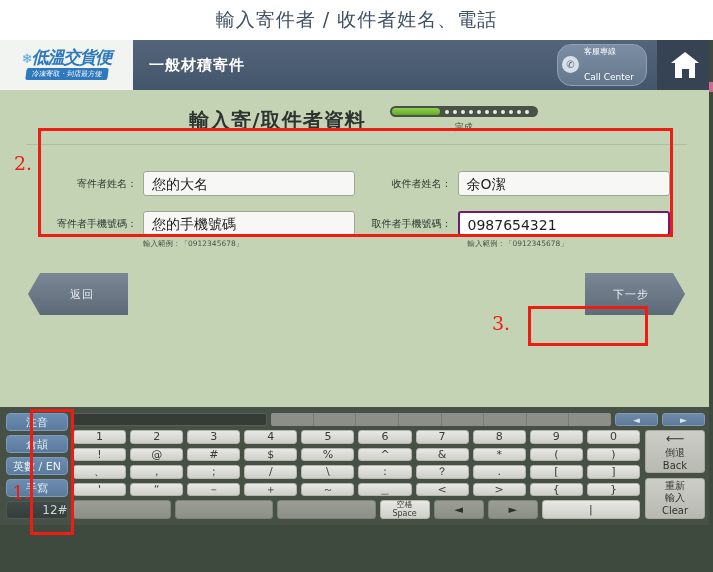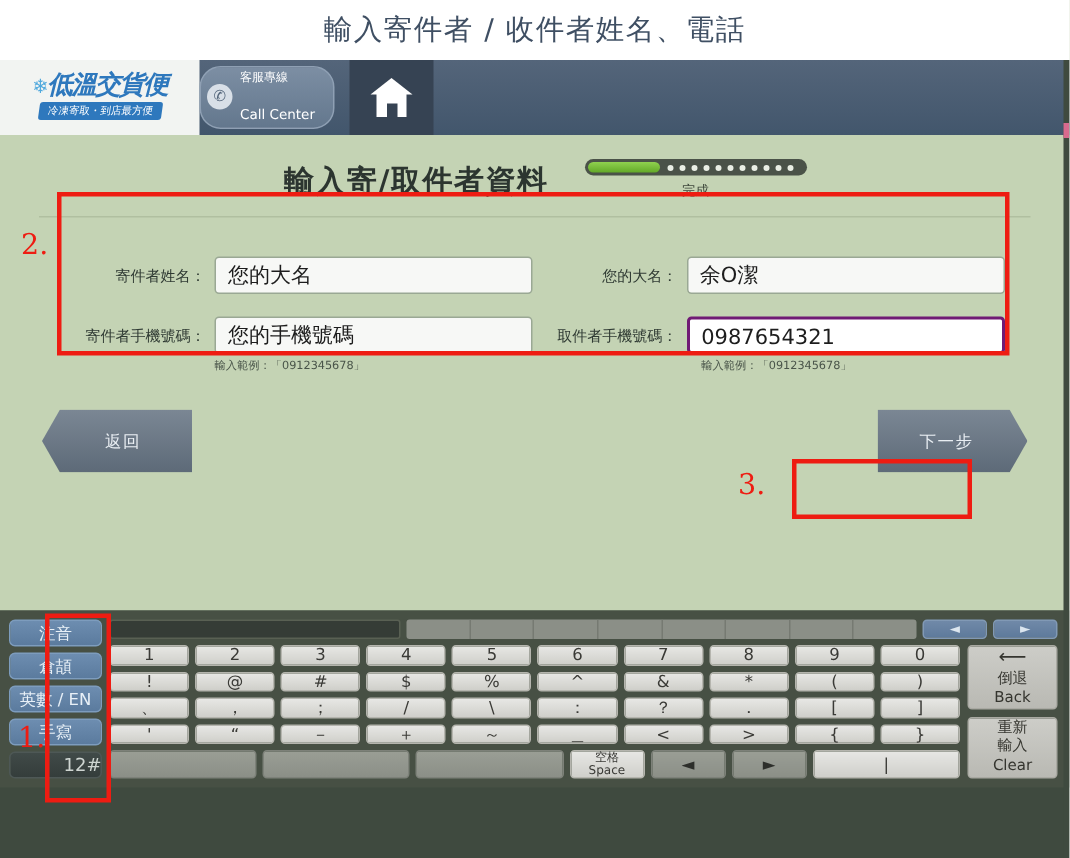--- a/index.html
+++ b/index.html
@@ -388,20 +388,21 @@
 
 <div class="caption">輸入寄件者 / 收件者姓名、電話</div>
 
 <div class="device">
 
   <div class="appbar">
     <div class="logo-wrap">
       <div class="logo-main"><span class="logo-flake">❄</span><span>低溫交貨便</span></div>
       <div class="logo-sub">冷凍寄取・到店最方便</div>
     </div>
+    <div class="appbar-title">一般材積寄件</div>
     <div class="callcenter">
       <span class="phone-icon">✆</span>
       <span class="cc-text">
         <span class="cc-zh">客服專線</span>
         <span class="cc-en">Call Center</span>
       </span>
     </div>
     <div class="home-btn">
       <span class="home-glyph">
         <span class="roof"></span>
@@ -439,21 +440,21 @@
     <div class="divider"></div>
 
     <div class="form-area">
 
       <div class="form-row">
         <div class="field">
           <div class="field-label lbl-w1">寄件者姓名：</div>
           <div class="textbox">您的大名</div>
         </div>
         <div class="field">
-          <div class="field-label lbl-w2">您的大名：</div>
+          <div class="field-label lbl-w2">收件者姓名：</div>
           <div class="textbox">余O潔</div>
         </div>
       </div>
 
       <div style="height:12px"></div>
 
       <div class="form-row">
         <div class="field">
           <div class="field-label lbl-w1">寄件者手機號碼：</div>
           <div class="textbox">您的手機號碼</div>

